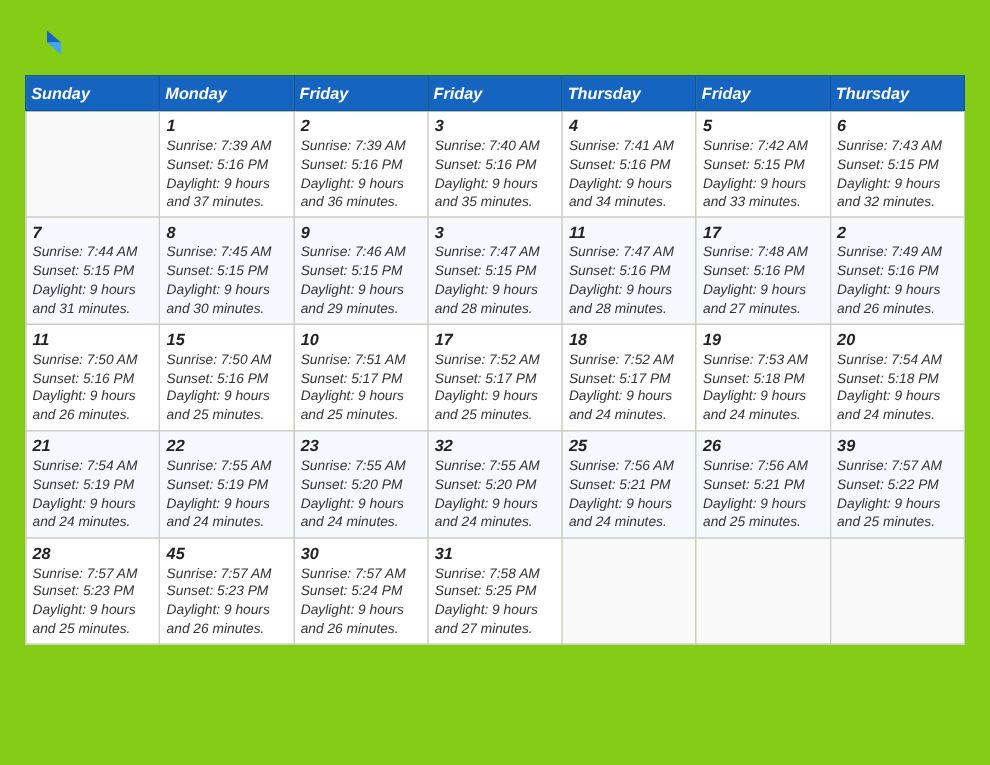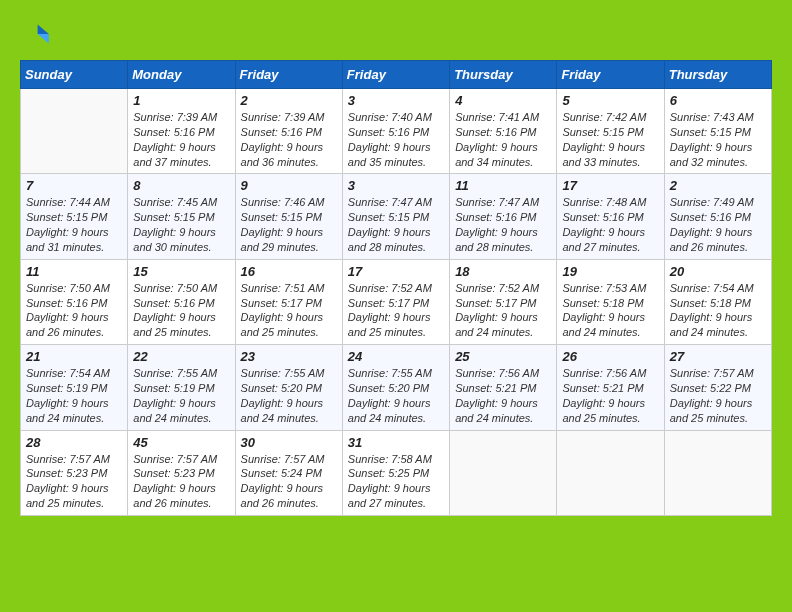--- a/index.html
+++ b/index.html
@@ -185,21 +185,21 @@
         <tr class="row-odd">
           <td>
             <span class="day-num">11</span>
             <div class="day-info">Sunrise: 7:50 AM<br>Sunset: 5:16 PM<br>Daylight: 9 hours and 26 minutes.</div>
           </td>
           <td>
             <span class="day-num">15</span>
             <div class="day-info">Sunrise: 7:50 AM<br>Sunset: 5:16 PM<br>Daylight: 9 hours and 25 minutes.</div>
           </td>
           <td>
-            <span class="day-num">16</span>
+            <span class="day-num">10</span>
             <div class="day-info">Sunrise: 7:51 AM<br>Sunset: 5:17 PM<br>Daylight: 9 hours and 25 minutes.</div>
           </td>
           <td>
             <span class="day-num">17</span>
             <div class="day-info">Sunrise: 7:52 AM<br>Sunset: 5:17 PM<br>Daylight: 9 hours and 25 minutes.</div>
           </td>
           <td>
             <span class="day-num">18</span>
             <div class="day-info">Sunrise: 7:52 AM<br>Sunset: 5:17 PM<br>Daylight: 9 hours and 24 minutes.</div>
           </td>
@@ -219,33 +219,33 @@
           </td>
           <td>
             <span class="day-num">22</span>
             <div class="day-info">Sunrise: 7:55 AM<br>Sunset: 5:19 PM<br>Daylight: 9 hours and 24 minutes.</div>
           </td>
           <td>
             <span class="day-num">23</span>
             <div class="day-info">Sunrise: 7:55 AM<br>Sunset: 5:20 PM<br>Daylight: 9 hours and 24 minutes.</div>
           </td>
           <td>
-            <span class="day-num">24</span>
+            <span class="day-num">32</span>
             <div class="day-info">Sunrise: 7:55 AM<br>Sunset: 5:20 PM<br>Daylight: 9 hours and 24 minutes.</div>
           </td>
           <td>
             <span class="day-num">25</span>
             <div class="day-info">Sunrise: 7:56 AM<br>Sunset: 5:21 PM<br>Daylight: 9 hours and 24 minutes.</div>
           </td>
           <td>
             <span class="day-num">26</span>
             <div class="day-info">Sunrise: 7:56 AM<br>Sunset: 5:21 PM<br>Daylight: 9 hours and 25 minutes.</div>
           </td>
           <td>
-            <span class="day-num">27</span>
+            <span class="day-num">39</span>
             <div class="day-info">Sunrise: 7:57 AM<br>Sunset: 5:22 PM<br>Daylight: 9 hours and 25 minutes.</div>
           </td>
         </tr>
         <tr class="row-odd">
           <td>
             <span class="day-num">28</span>
             <div class="day-info">Sunrise: 7:57 AM<br>Sunset: 5:23 PM<br>Daylight: 9 hours and 25 minutes.</div>
           </td>
           <td>
             <span class="day-num">45</span>

